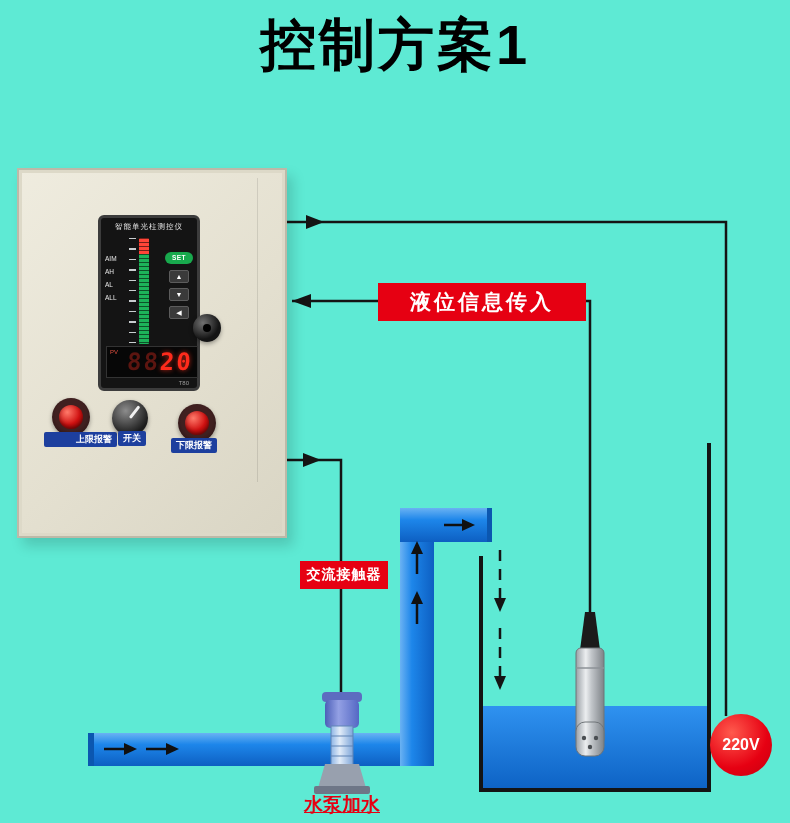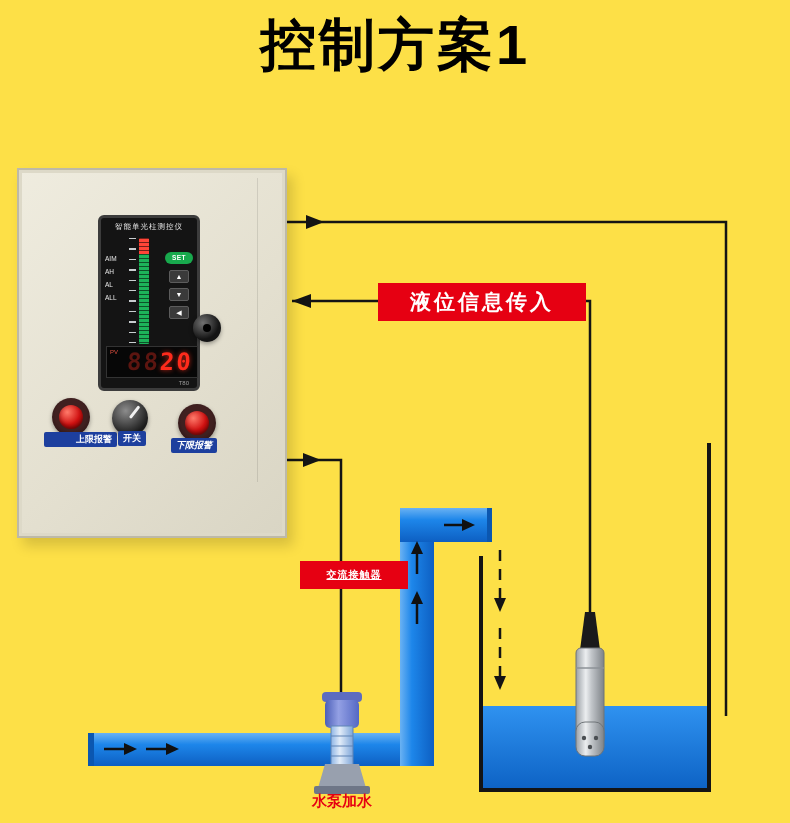--- a/index.html
+++ b/index.html
@@ -1,17 +1,17 @@
 <!DOCTYPE html>
 <html><head>
 <meta charset="utf-8">
 <style>
   * { margin:0; padding:0; box-sizing:border-box; }
   html,body { background:#ffffff; font-family:"Liberation Sans", sans-serif; }
-  .page { position:relative; width:790px; height:823px; background:#fde047; overflow:hidden; }
+  .page { position:relative; width:790px; height:823px; background:#5eead4; overflow:hidden; }
 
   .title { position:absolute; left:0; right:0; top:8px; text-align:center;
            font-size:56px; font-weight:900; color:#000; letter-spacing:3px; }
   .subtitle { position:absolute; left:0; right:0; top:92px; text-align:center;
               font-size:29px; font-weight:800; color:#000; letter-spacing:1px; }
 
   svg.canvas { position:absolute; left:0; top:0; z-index:1; }
 
   
   .control-box { position:absolute; left:17px; top:168px; width:270px; height:370px;
@@ -72,29 +72,29 @@
                background:radial-gradient(circle at 38% 30%, #8c8c8c, #1c1c1c 70%);
                box-shadow:0 2px 4px rgba(0,0,0,.4); }
   .switch-knob .pointer { position:absolute; left:50%; top:3px; width:3px; height:15px;
                background:#f0f0f0; border-radius:2px; transform-origin:50% 15px;
                transform:translateX(-50%) rotate(38deg); }
 
   .ctl-label { position:absolute; background:#1d3f9e; color:#fff; font-size:9px; font-weight:bold;
                line-height:1; padding:3px 5px; border-radius:2px; white-space:nowrap; }
   .lbl-upper  { left:25px;  top:262px;padding-left:32px; }
   .lbl-switch { left:99px;  top:261px;text-align:center; }
-  .lbl-lower  { left:152px; top:268px;font-style:italic; }
+  .lbl-lower  { left:152px; top:268px; }
 
   
   .callout { position:absolute; background:#e60012; color:#fff; font-weight:bold;
              display:flex; align-items:center; justify-content:center; z-index:3; }
   .callout-liquid    { left:378px; top:283px; width:208px; height:38px; font-size:21px; letter-spacing:3px; }
-  .callout-contactor { left:300px; top:561px; width:108px;  height:28px; font-size:10px; letter-spacing:1px;text-decoration:underline; }
+  .callout-contactor { left:300px; top:561px; width:88px;  height:28px; font-size:14px; letter-spacing:1px; }
   .pump-caption { position:absolute; left:294px; top:792px; width:96px; text-align:center;
-                  color:#e60012; font-size:15px; font-weight:bold; z-index:3; }
+                  color:#e60012; font-size:19px; font-weight:bold; z-index:3;text-decoration:underline; }
   .voltage-badge { position:absolute; left:710px; top:714px; width:62px; height:62px; border-radius:50%;
                   background:radial-gradient(circle at 35% 30%, #ff5a4d, #e60012 60%, #c40010);
                   color:#fff; font-weight:bold; font-size:16px;
                   display:flex; align-items:center; justify-content:center; z-index:3; }
 </style>
 </head>
 <body>
 
 <div class="page">
 
@@ -245,14 +245,15 @@
 
     <div class="alarm-btn alarm-lower">
         <div class="dome"></div>
       </div>
     <div class="ctl-label lbl-lower">下限报警</div>
   </div>
 
   <div class="callout callout-liquid">液位信息传入</div>
   <div class="callout callout-contactor">交流接触器</div>
   <div class="pump-caption">水泵加水</div>
+  <div class="voltage-badge">220V</div>
 
 </div>
 
 </body></html>

